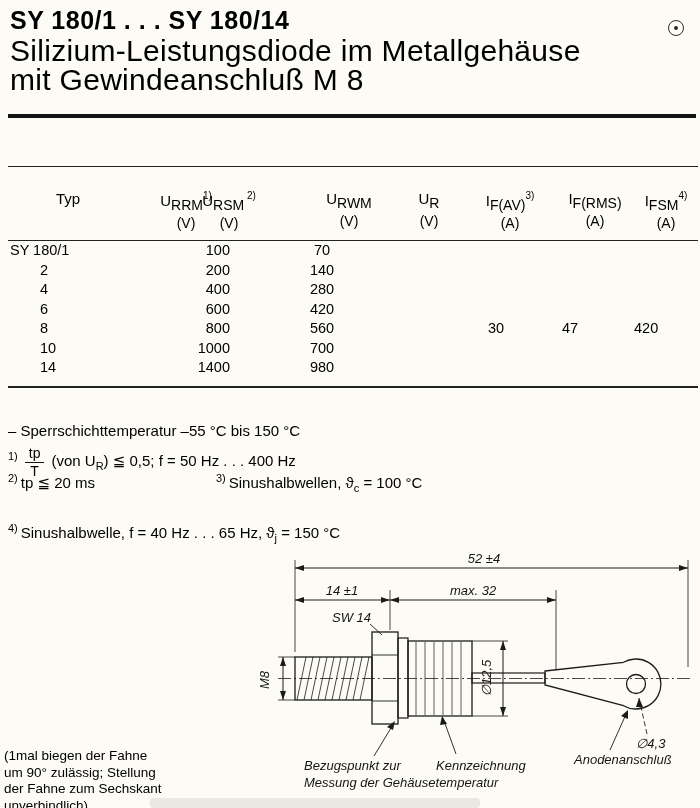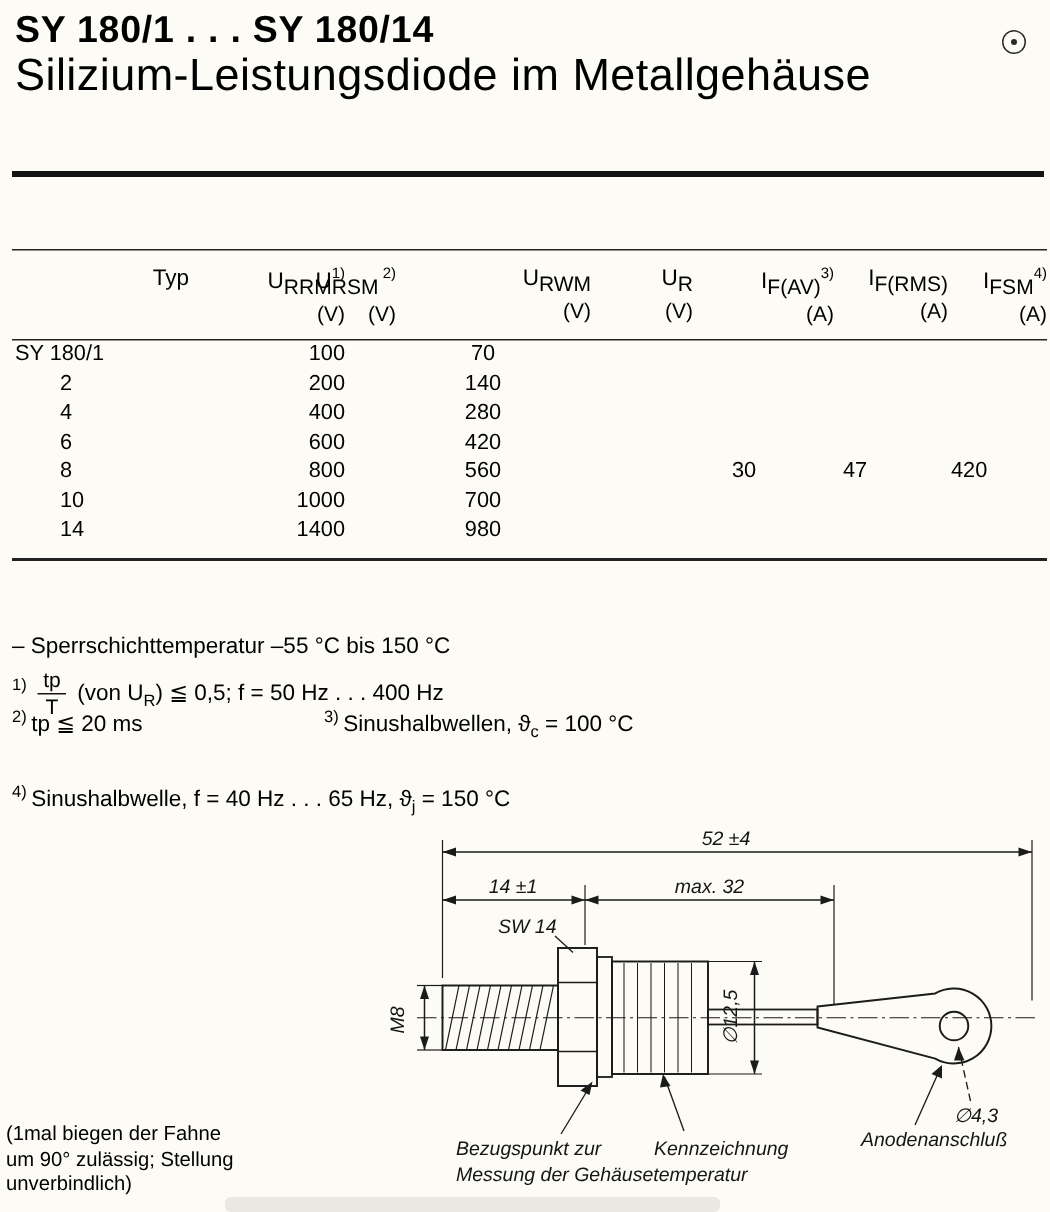--- a/index.html
+++ b/index.html
@@ -12,22 +12,22 @@
   .logo .dot{position:absolute;left:50%;top:50%;width:4px;height:4px;margin:-2px 0 0 -2px;background:#2a2a2a;border-radius:50%;}
   .subtitle{position:absolute;left:10px;top:36px;font-size:30px;line-height:29px;letter-spacing:.3px;}
   .rule-thick{position:absolute;left:8px;width:688px;top:114px;height:4px;background:#131313;}
 
   
   table.dtable{position:absolute;left:8px;top:166px;width:690px;border-collapse:collapse;table-layout:fixed;
                border-top:1.5px solid #222;border-bottom:2px solid #222;font-size:14.5px;}
   .dtable col.c0{width:118px}.dtable col.c1{width:104px}.dtable col.c2{width:72px}
   .dtable col.c3{width:92px}.dtable col.c4{width:68px}.dtable col.c5{width:94px}
   .dtable col.c6{width:76px}.dtable col.c7{width:66px}
-  .dtable th{font-weight:normal;text-align:right;vertical-align:top;font-size:15px;
-             padding:10px 0 9px 2px;border-bottom:1.5px solid #222;}
+  .dtable th{font-weight:normal;text-align:center;vertical-align:top;font-size:15px;
+             padding:23px 0 9px 2px;border-bottom:1.5px solid #222;}
   .dtable th .hwrap{position:relative;}
   .dtable th.c1{padding-left:16px;}
   .dtable th.c2 .hwrap{left:-38px;}
   .dtable sub{font-size:14px;}
   .dtable sup.m{font-size:10px;vertical-align:7px;}
   .dtable .unit{display:block;font-size:14px;padding-top:2px;}
   .dtable td{height:19.5px;line-height:19.5px;padding:0;}
   .dtable tr:last-child td{padding-bottom:8px;margin-top:16px;}
   td.typ{padding-left:2px;}
   td.typ.indent{padding-left:32px;}
@@ -60,20 +60,21 @@
 <body>
 
 <div class="page">
 
   <div class="title">SY 180/1 . . . SY 180/14</div>
   <div class="logo">
       <div class="dot"></div>
     </div>
   <div class="subtitle">
     <div>Silizium-Leistungsdiode im Metallgehäuse</div>
+    <div>mit Gewindeanschluß M 8</div>
   </div>
   <div class="rule-thick"></div>
 
   <table class="dtable">
     <colgroup>
         <col class="c0">
         <col class="c1">
         <col class="c2">
         <col class="c3">
         <col class="c4">
@@ -314,17 +315,18 @@
 
     <text x="82" y="218">Bezugspunkt zur</text>
     <text x="82" y="235">Messung der Gehäusetemperatur</text>
     <text x="214" y="218">Kennzeichnung</text>
     <text x="352" y="212">Anodenanschluß</text>
   </svg>
 
   <div class="footnote">
     <div>(1mal biegen der Fahne</div>
     <div>um 90° zulässig; Stellung</div>
+    <div>der Fahne zum Sechskant</div>
     <div>unverbindlich)</div>
   </div>
 
   <div class="artifact"></div>
 </div>
 
 </body></html>

